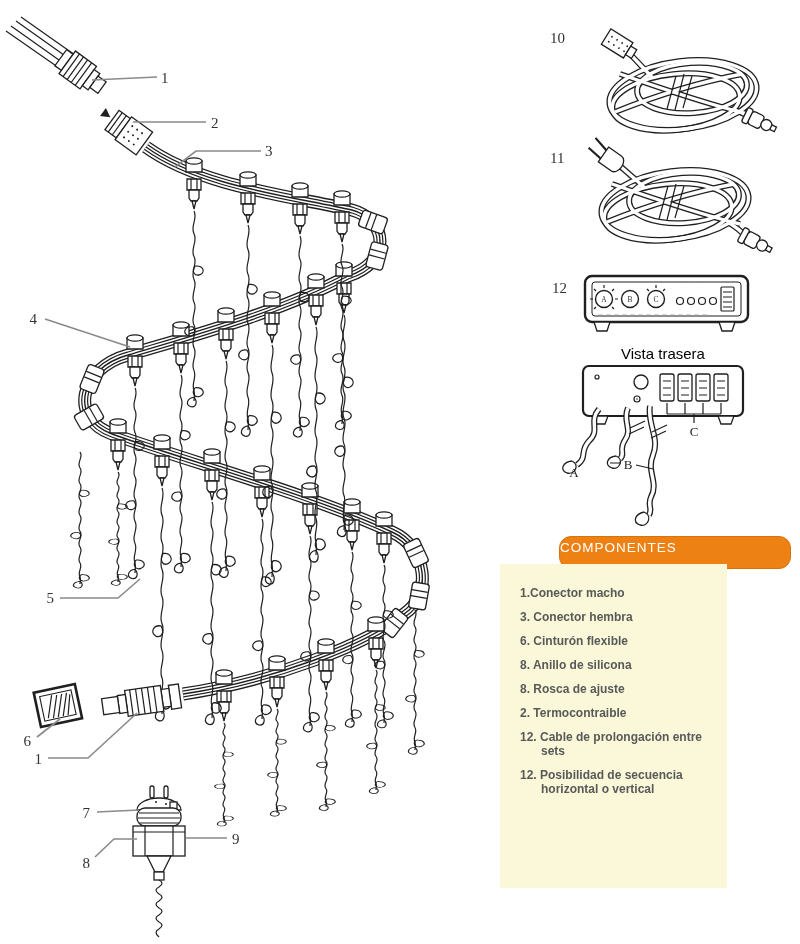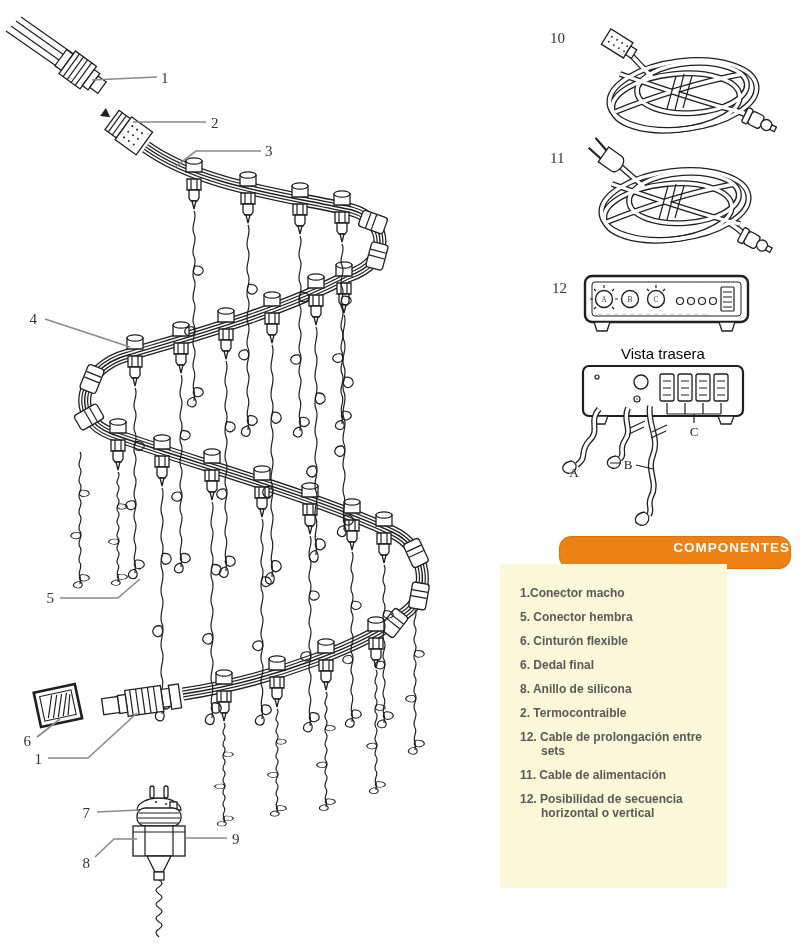--- a/index.html
+++ b/index.html
@@ -19,22 +19,22 @@
   .med{stroke:#1f1f1f;stroke-width:1.4;fill:none}
   .wfill{fill:#fff;stroke:#1f1f1f;stroke-width:1.3}
   .co{stroke:#8a8a8a;stroke-width:1.6;fill:none}
   .num{font:15px "Liberation Serif",serif;fill:#333}
   .klet{font:7.5px "Liberation Serif",serif;fill:#333;text-anchor:middle}
   .rlet{font:13px "Liberation Serif",serif;fill:#222;text-anchor:middle}
   .vtitle{font:15px "Liberation Sans",sans-serif;fill:#000;text-anchor:middle}
   .micro{stroke:#999;stroke-width:.8;fill:none}
   
   .banner{position:absolute;left:559px;top:536px;width:232px;height:33px;background:#ee8113;
-          border:1px solid #da720b;border-radius:12px;color:#fff;font-weight:bold;font-size:13.5px;
-          letter-spacing:1px;text-align:right;line-height:22px;box-sizing:border-box}
+          border:1px solid #da720b;border-radius:12px;color:#fff;font-weight:normal;font-size:13.5px;
+          letter-spacing:1px;text-align:left;line-height:22px;box-sizing:border-box}
   .panel{position:absolute;left:500px;top:564px;width:227px;height:324px;background:#faf8d8}
   .list{padding:22px 4px 0 20px}
   .li{font-size:12px;font-weight:bold;color:#595959;line-height:14px;margin-bottom:10px;
       padding-left:21px;text-indent:-21px}
 </style>
 </head>
 <body>
 
 <div class="page">
 
@@ -356,24 +356,23 @@
     <path class="thin" d="M610,463 H621 M636,465 L653,469"></path>
     <text class="rlet" x="574" y="477">A</text>
     <text class="rlet" x="628" y="469">B</text>
   </g>
 </svg>
 
 <div class="banner">COMPONENTES</div>
 <div class="panel">
   <div class="list">
     <div class="li">1.Conector macho</div>
-    <div class="li">5. Conector hembra</div>
+    <div class="li">3. Conector hembra</div>
     <div class="li">6. Cinturón flexible</div>
-    <div class="li">6. Dedal final</div>
     <div class="li">8. Anillo de silicona</div>
+    <div class="li">8. Rosca de ajuste</div>
     <div class="li">2. Termocontraible</div>
     <div class="li">12. Cable de prolongación entre sets</div>
-    <div class="li">11. Cable de alimentación</div>
     <div class="li">12. Posibilidad de secuencia horizontal o vertical</div>
   </div>
 </div>
 
 </div>
 
 </body></html>

